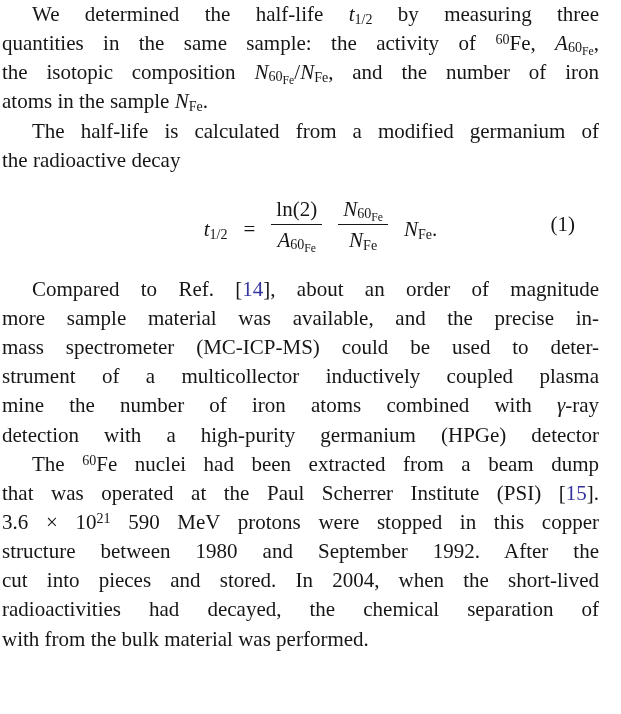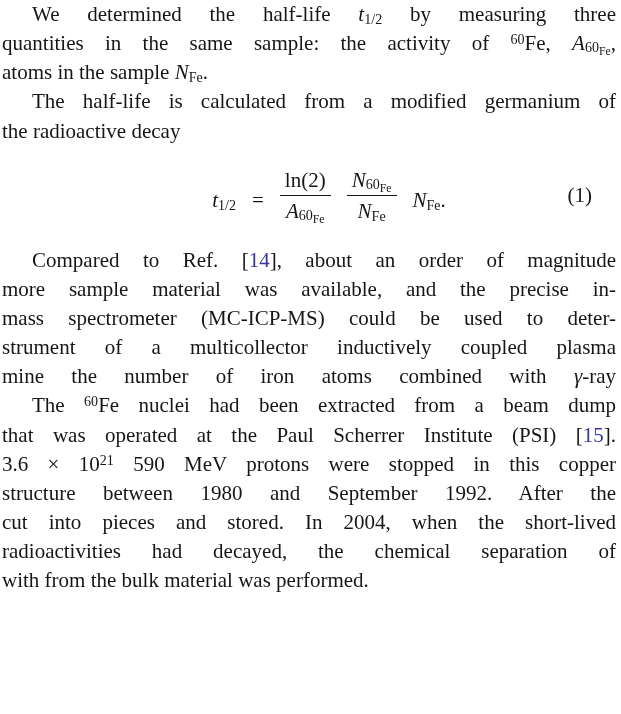--- a/index.html
+++ b/index.html
@@ -3,21 +3,21 @@
 <meta charset="utf-8">
 <style>
   :root{
     --text:#161616;
     --link:#34349c;
     --bg:#ffffff;
   }
   html,body{margin:0;padding:0;background:var(--bg);}
   .page{
     width:621px;height:712px;box-sizing:border-box;
-    padding:0 5px 0 2px;overflow:hidden;
+    padding:0 22px 0 2px;overflow:hidden;
     font-family:"Liberation Serif","DejaVu Serif",serif;
     font-size:21px;line-height:29.15px;color:var(--text);
     -webkit-font-smoothing:antialiased;
   }
   .para{margin:0;}
   .line{
     height:29.15px;
     text-align:justify;
     text-align-last:justify;
     white-space:normal;
@@ -47,20 +47,21 @@
   .eq-num{position:absolute;right:24px;top:50%;transform:translateY(-50%);}
 </style>
 </head>
 <body>
 
 <div class="page">
 
   <div class="para">
     <div class="line ind"><span>We determined the half-life </span><span class="it">t</span><span class="sb">1/2</span><span> by measuring three</span></div>
     <div class="line"><span>quantities in the same sample: the activity of </span><span class="sp">60</span><span>Fe, </span><span class="it">A</span><span class="s60">60</span><span class="sFe">Fe</span><span>,</span></div>
+    <div class="line"><span>the isotopic composition </span><span class="it">N</span><span class="s60">60</span><span class="sFe">Fe</span><span>/</span><span class="it">N</span><span class="sb">Fe</span><span>, and the number of iron</span></div>
     <div class="line last"><span>atoms in the sample </span><span class="it">N</span><span class="sb">Fe</span><span>.</span></div>
   </div>
 
   <div class="para">
     <div class="line ind"><span>The half-life is calculated from a modified germanium of</span></div>
     <div class="line last"><span>the radioactive decay</span></div>
   </div>
 
   <div class="eq-row">
     <span class="eq-cluster">
@@ -78,20 +79,21 @@
     </span>
     <span class="eq-num">(1)</span>
   </div>
 
   <div class="para">
     <div class="line ind"><span>Compared to Ref. [</span><span class="lk">14</span><span>], about an order of magnitude</span></div>
     <div class="line"><span>more sample material was available, and the precise in-</span></div>
     <div class="line"><span>mass spectrometer (MC-ICP-MS) could be used to deter-</span></div>
     <div class="line"><span>strument of a multicollector inductively coupled plasma</span></div>
     <div class="line"><span>mine the number of iron atoms combined with </span><span class="it">γ</span><span>-ray</span></div>
+    <div class="line"><span>detection with a high-purity germanium (HPGe) detector</span></div>
   </div>
 
   <div class="para">
     <div class="line ind"><span>The </span><span class="sp">60</span><span>Fe nuclei had been extracted from a beam dump</span></div>
     <div class="line"><span>that was operated at the Paul Scherrer Institute (PSI) [</span><span class="lk">15</span><span>].</span></div>
     <div class="line"><span>3.6 × 10</span><span class="sp">21</span><span> 590 MeV protons were stopped in this copper</span></div>
     <div class="line"><span>structure between 1980 and September 1992. After the</span></div>
     <div class="line"><span>cut into pieces and stored. In 2004, when the short-lived</span></div>
     <div class="line"><span>radioactivities had decayed, the chemical separation of</span></div>
     <div class="line last"><span>with from the bulk material was performed.</span></div>

